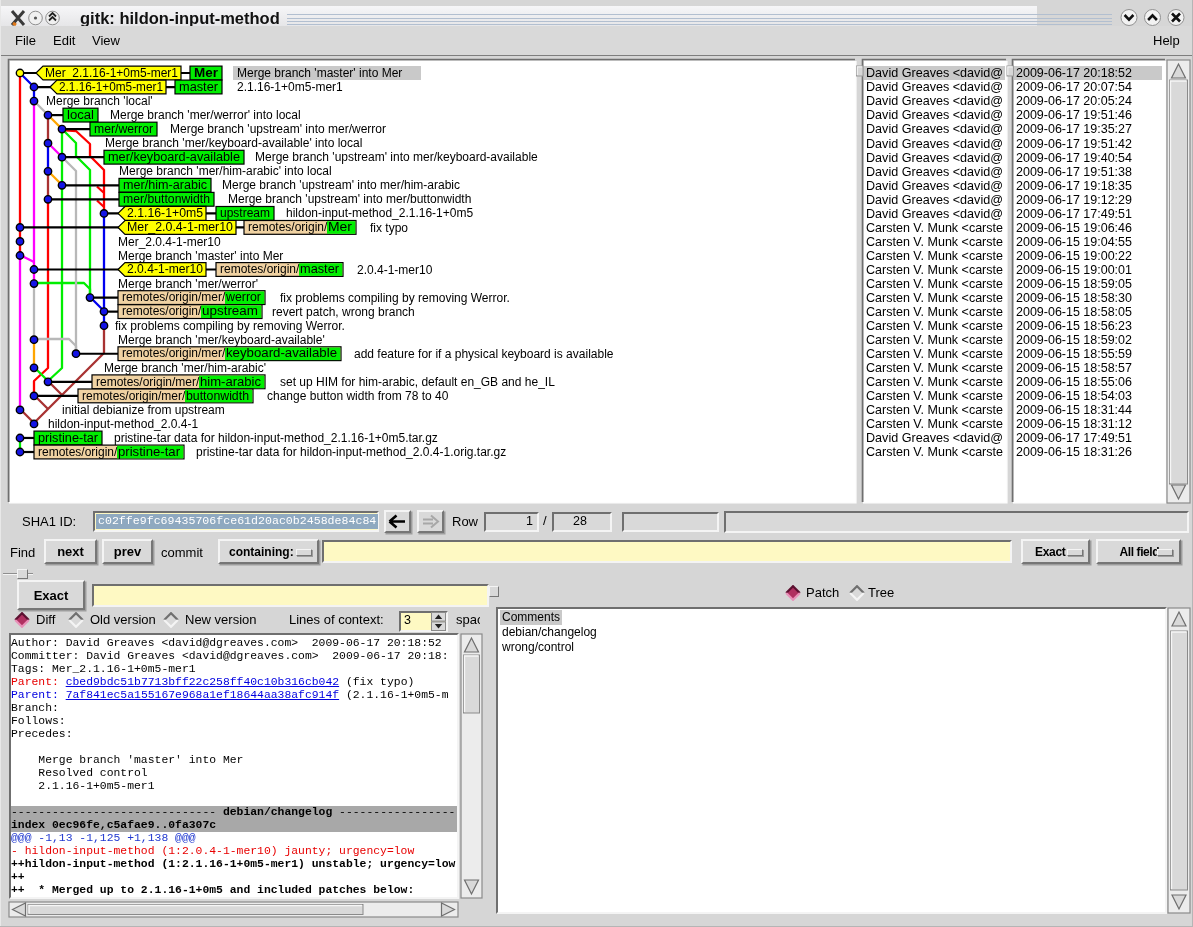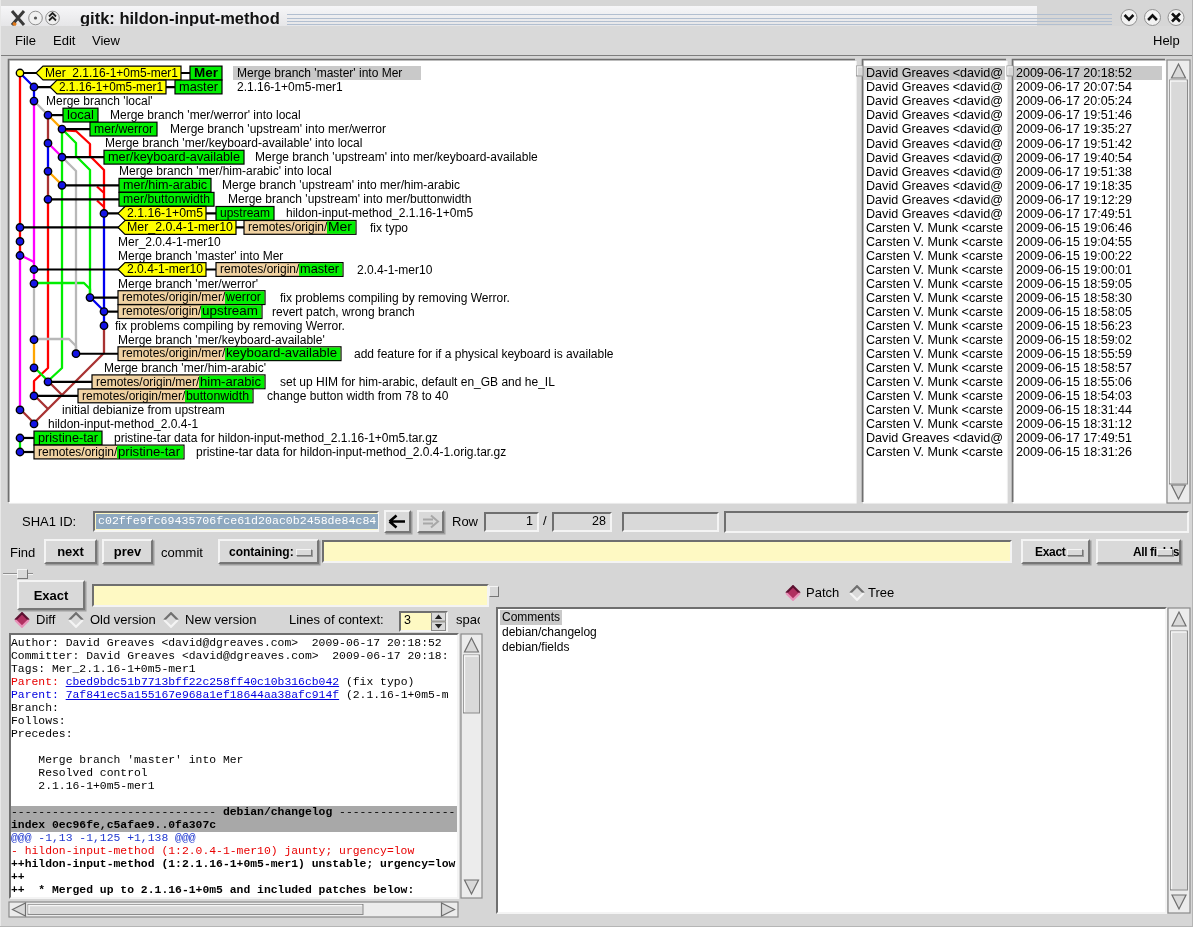--- a/index.html
+++ b/index.html
@@ -317,33 +317,33 @@
 <svg width="23" height="19">
       <path d="M3.5,9.5 H19 M3.5,9.5 l7,-6 M3.5,9.5 l7,6" stroke="#000" stroke-width="2.6" fill="none"></path>
     </svg></div>
 <div class="btn" style="left:417px;top:510px;width:27px;height:23px">
 <svg width="23" height="19">
       <path d="M4,7.5 H14 M4,11.5 H14 M12,3.5 l7,6 l-7,6" stroke="#a7a7a7" stroke-width="2" fill="none"></path>
     </svg></div>
 <div class="lbl" style="left:452px;top:514px">Row</div>
 <div class="ent gent" style="left:484px;top:512px;width:55px;height:20px;font-size:12.5px;text-align:right;padding-right:4px">1</div>
 <div class="lbl" style="left:543px;top:513px">/</div>
-<div class="ent gent" style="left:552px;top:512px;width:60px;height:20px;font-size:12.5px;text-align:right;padding-right:4px">28</div>
+<div class="ent gent" style="left:552px;top:512px;width:60px;height:20px;font-size:12.5px;text-align:center;padding-right:4px">28</div>
 <div class="ent gent" style="left:622px;top:512px;width:97px;height:20px"></div>
 <div class="ent gent" style="left:724px;top:511px;width:465px;height:22px"></div>
 <div class="lbl" style="left:10px;top:545px">Find</div>
 <div class="btn" style="left:44px;top:539px;width:53px;height:25px;padding-top:3px">next</div>
 <div class="btn" style="left:102px;top:539px;width:51px;height:25px;padding-top:3px">prev</div>
 <div class="lbl" style="left:161px;top:545px">commit</div>
 <div class="btn" style="left:218px;top:539px;width:101px;height:25px;text-align:left;padding:4px 0 0 9px;font-size:12px">containing:
   <span class="abs" style="left:76px;top:8px;width:14px;height:5px;background:#d9d9d9;border-top:1.5px solid #f4f4f4;border-left:1.5px solid #f4f4f4;border-right:1.5px solid #767676;border-bottom:1.5px solid #767676;box-shadow:1px 1px 0 #9d9d9d"></span></div>
 <div class="ent" style="left:322px;top:540px;width:690px;height:23px"></div>
 <div class="btn" style="left:1021px;top:539px;width:69px;height:25px;text-align:left;padding:4px 0 7px 12px;font-size:12px;letter-spacing:-0.3px">Exact
   <span class="abs" style="left:44px;top:8px;width:14px;height:5px;background:#d9d9d9;border-top:1.5px solid #f4f4f4;border-left:1.5px solid #f4f4f4;border-right:1.5px solid #767676;border-bottom:1.5px solid #767676;box-shadow:1px 1px 0 #9d9d9d"></span></div>
-<div class="btn" style="left:1096px;top:539px;width:85px;height:25px;text-align:right;padding:4px 0 12px 8px;font-size:12px;letter-spacing:-0.4px">All fields
+<div class="btn" style="left:1096px;top:539px;width:85px;height:25px;text-align:center;padding:4px 0 12px 8px;font-size:12px;letter-spacing:-0.4px">All fields
   <span class="abs" style="left:59px;top:8px;width:14px;height:5px;background:#d9d9d9;border-top:1.5px solid #f4f4f4;border-left:1.5px solid #f4f4f4;border-right:1.5px solid #767676;border-bottom:1.5px solid #767676;box-shadow:1px 1px 0 #9d9d9d"></span></div>
 <div class="abs" style="left:3px;top:573px;width:30px;height:1px;background:#8e8e8e"></div>
 <div class="abs" style="left:3px;top:574px;width:30px;height:1px;background:#f4f4f4"></div>
 <div class="abs" style="left:17px;top:569px;width:9px;height:8px;background:#d9d9d9;border-top:1px solid #f4f4f4;border-left:1px solid #f4f4f4;border-right:1px solid #767676;border-bottom:1px solid #767676"></div>
 <div class="btn" style="left:17px;top:580px;width:68px;height:30px;padding-top:6px">Exact</div>
 <div class="ent" style="left:92px;top:584px;width:397px;height:23px"></div>
 <svg class="abs" style="left:13.5px;top:612px" width="16" height="16">
     <path d="M8,1.2 L14.8,8 L8,14.8 L1.2,8 Z" fill="#b03060"></path>
     <path d="M1.2,8 L8,1.2 L14.8,8" stroke="#5c1030" stroke-width="2.2" fill="none"></path>
     <path d="M14.8,8 L8,14.8 L1.2,8" stroke="#e890b8" stroke-width="2.2" fill="none"></path>
@@ -395,21 +395,21 @@
     <path d="M8,1.2 L14.8,8 L8,14.8 L1.2,8 Z" fill="#d9d9d9"></path>
     <path d="M1.2,8 L8,1.2 L14.8,8" stroke="#707070" stroke-width="2.2" fill="none"></path>
     <path d="M14.8,8 L8,14.8 L1.2,8" stroke="#f4f4f4" stroke-width="2.2" fill="none"></path>
   </svg>
 <div class="lbl" style="left:806px;top:585px">Patch</div>
 <div class="lbl" style="left:868px;top:585px">Tree</div>
 <div class="ent" style="left:496px;top:607px;width:671px;height:307px;background:#fff"></div>
 <div class="abs" style="left:500px;top:610px;font-size:12px;line-height:15px">
 <div style="background:#c9c9c9;display:inline-block;padding:0 2px">Comments</div><br>
 <div style="padding:0 2px">debian/changelog</div>
-<div style="padding:0 2px">debian/fields</div>
+<div style="padding:0 2px">wrong/control</div>
 </div>
 <svg class="abs" style="left:1167px;top:607px" width="24" height="308" viewBox="0 0 24 308">
     <rect x="1" y="1" width="22" height="305" fill="#ececec" stroke="#8a8a8a" stroke-width="1.2"></rect>
     <polygon points="12.0,5 5.0,19 19.0,19" fill="#d9d9d9" stroke="#6f6f6f" stroke-width="1.2"></polygon>
     <polygon points="12.0,302 5.0,288 19.0,288" fill="#d9d9d9" stroke="#6f6f6f" stroke-width="1.2"></polygon>
     <rect x="3.5" y="24" width="17" height="259" fill="#d9d9d9" stroke="#8a8a8a" stroke-width="1"></rect>
     <path d="M4.5,282 V25 H19.5" stroke="#f6f6f6" stroke-width="1.4" fill="none"></path>
   </svg>
 <div class="abs" style="left:489px;top:586px;width:8px;height:9px;background:#d9d9d9;border-top:1px solid #f4f4f4;border-left:1px solid #f4f4f4;border-right:1px solid #767676;border-bottom:1px solid #767676"></div>
 <div class="abs" style="left:0;top:0;width:1px;height:927px;background:#e8e8e8"></div>

